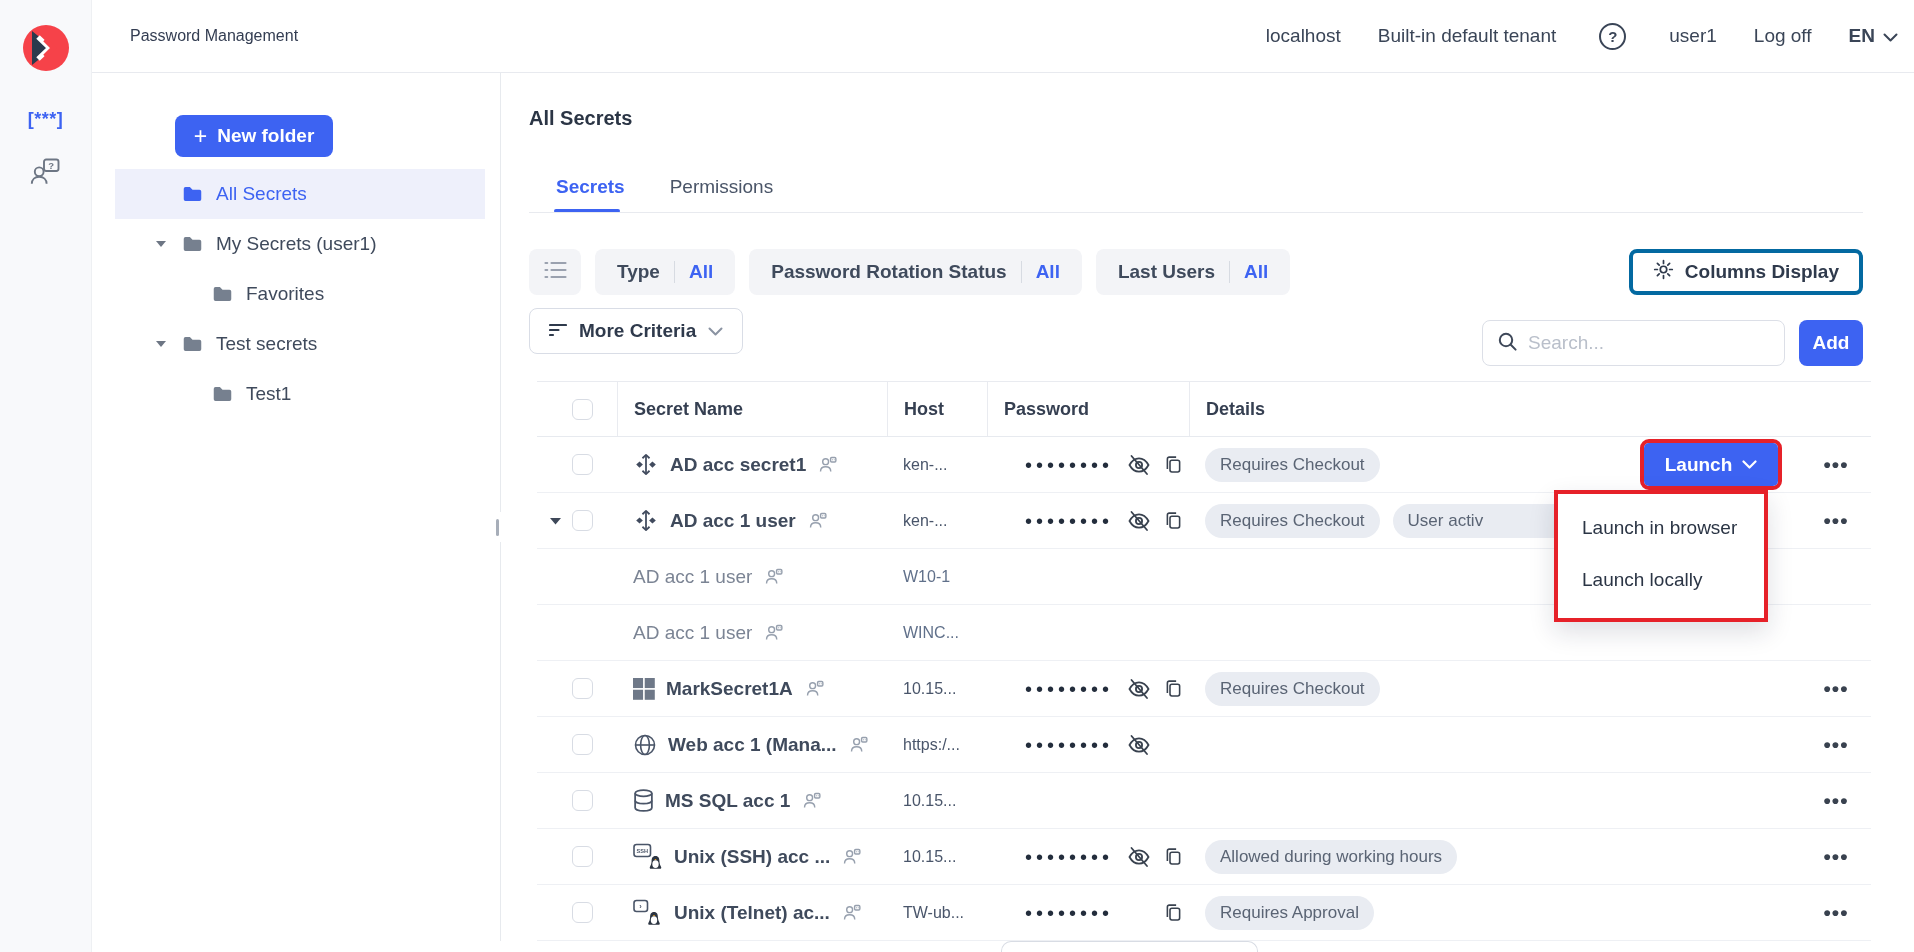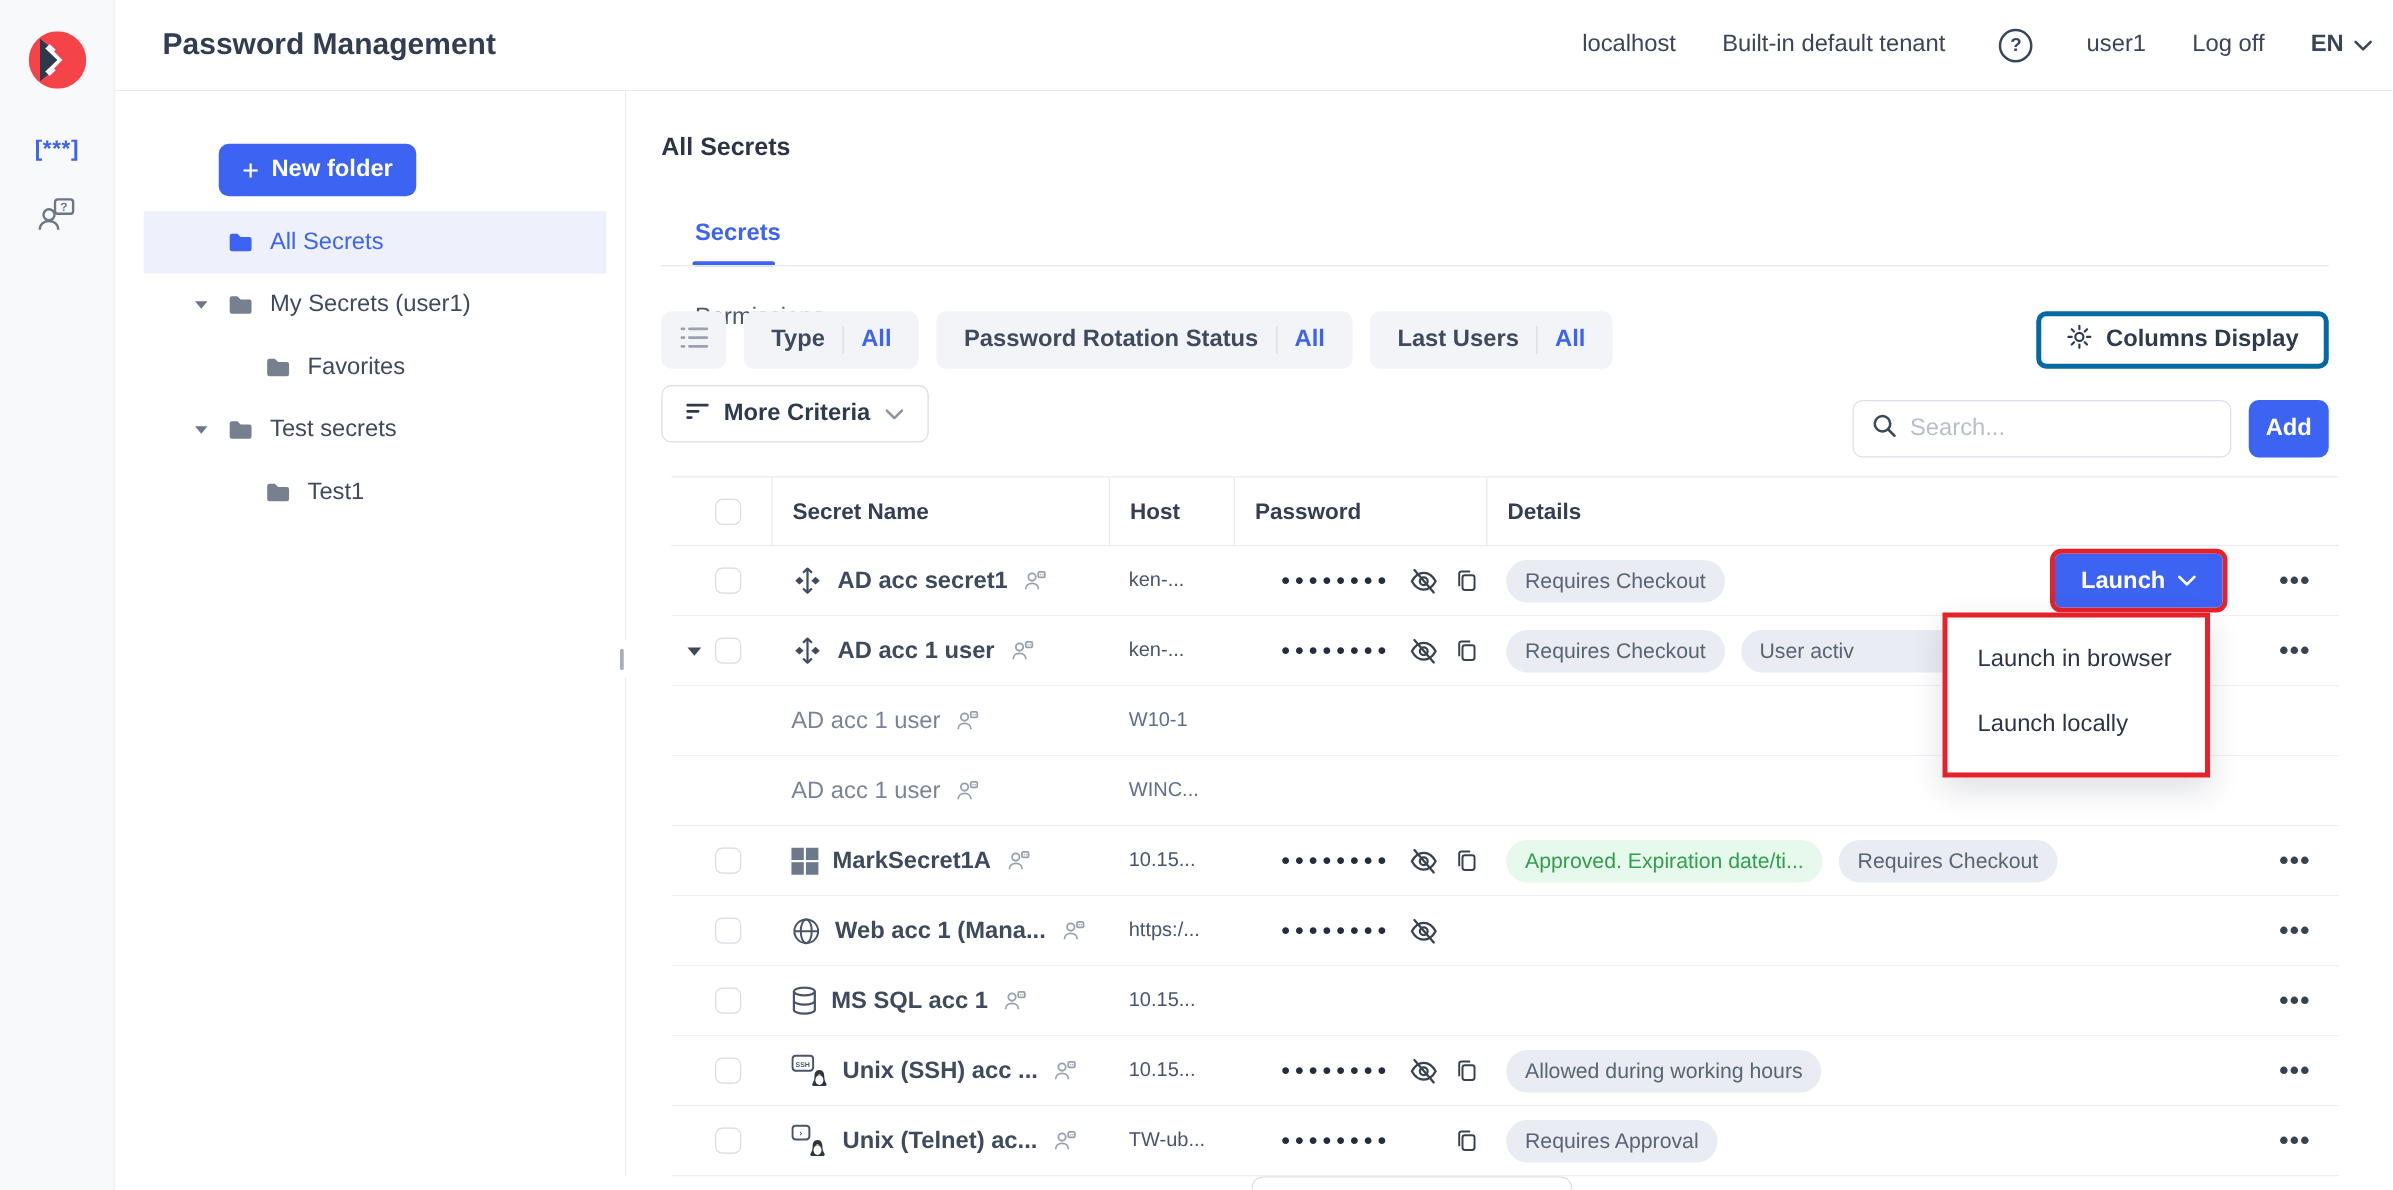--- a/index.html
+++ b/index.html
@@ -23,21 +23,21 @@
   .rail{position:absolute;left:0;top:0;bottom:0;width:92px;background:#f8f9fb;
     border-right:1px solid #eef0f3;display:flex;flex-direction:column;align-items:center;}
   .logo{margin-top:25px;width:46px;height:46px;cursor:pointer;}
   .rail-icons{margin-top:38px;display:flex;flex-direction:column;align-items:center;gap:28px;}
   .rail-pm{color:var(--accent);font-weight:700;font-size:18px;letter-spacing:.5px;cursor:pointer;}
   .rail-help{cursor:pointer;}
 
   
   .topbar{position:absolute;left:92px;right:0;top:0;height:73px;background:#fff;
     border-bottom:1px solid var(--line);display:flex;align-items:center;padding:0 16px 0 38px;}
-  .app-title{font-size:24px;font-weight:700;color:var(--ink);}
+  .app-title{font-size:16px;font-weight:400;color:var(--ink);}
   .topbar-right{margin-left:auto;display:flex;align-items:center;gap:37px;font-size:19px;color:#3a4557;}
   .help-circle{width:27px;height:27px;border:2px solid #3a4557;border-radius:50%;
     display:flex;align-items:center;justify-content:center;font-size:15px;font-weight:600;margin:0 6px;cursor:pointer;}
   .lang{display:flex;align-items:center;gap:8px;font-weight:600;cursor:pointer;}
   .tb-item{cursor:default;}
   .tb-link{cursor:pointer;}
 
   
   .tree-panel{position:absolute;left:92px;top:73px;width:408px;bottom:0;background:#fff;}
   .new-folder{margin:42px 0 12px 83px;width:158px;height:42px;background:var(--accent);color:#fff;
@@ -53,21 +53,21 @@
 
   .vdivider{position:absolute;left:500px;top:73px;bottom:11px;width:1px;background:#e7eaee;}
   .drag-handle{position:absolute;left:492px;top:512px;width:17px;height:30px;background:#fff;
     display:flex;align-items:center;justify-content:center;gap:3px;cursor:col-resize;}
   .drag-handle i{display:block;width:3px;height:17px;background:#a7aeb9;border-radius:2px;}
   .scroll-line{position:absolute;left:1906px;top:88px;bottom:6px;width:2px;background:#eaedf1;}
 
   
   .main{position:absolute;left:501px;top:73px;right:0;bottom:0;background:#fff;}
   .page-title{position:absolute;left:28px;top:34px;font-size:20px;font-weight:700;color:#2b3545;}
-  .tabs{position:absolute;left:55px;top:103px;display:flex;gap:45px;font-size:19px;flex-direction:column;}
+  .tabs{position:absolute;left:55px;top:103px;display:flex;gap:45px;font-size:19px;}
   .tab{cursor:pointer;color:#4a5568;}
   .tab.active{color:var(--accent);font-weight:600;}
   .tab-underline{position:absolute;left:53px;top:136px;width:66px;height:4px;background:var(--accent);border-radius:2px;}
   .tab-divider{position:absolute;left:28px;top:139px;width:1334px;height:1px;background:var(--line);}
 
   .filter-row1{position:absolute;left:28px;top:176px;width:1334px;height:46px;display:flex;align-items:center;}
   .filter-left{display:flex;align-items:center;gap:14px;}
   .iconbtn{width:52px;height:46px;background:var(--chipbg);border-radius:8px;
     display:flex;align-items:center;justify-content:center;cursor:pointer;}
   .chip{height:46px;background:var(--chipbg);border-radius:8px;display:flex;align-items:center;
@@ -546,21 +546,20 @@
                 </svg>
               </span>
               <span class="pw-icon">
                 <svg width="21" height="22" viewBox="0 0 24 24" fill="none" stroke="#39424f" stroke-width="1.8">
                   <rect x="8" y="6.5" width="11" height="13.5" rx="2.2"></rect>
                   <path d="M5 16.5 V5 a2 2 0 0 1 2-2 h8"></path>
                 </svg>
               </span>
             </div>
             <div class="cell c-details">
-              <span class="badge green">Approved. Expiration date/ti...</span>
               <span class="badge">Requires Checkout</span>
             </div>
             <div class="cell c-launch"></div>
             <div class="cell c-menu">
               <span class="dots3">•••</span>
             </div>
           </div>
           <div class="trow">
             <div class="cell c-select">
               <span class="cb"></span>

